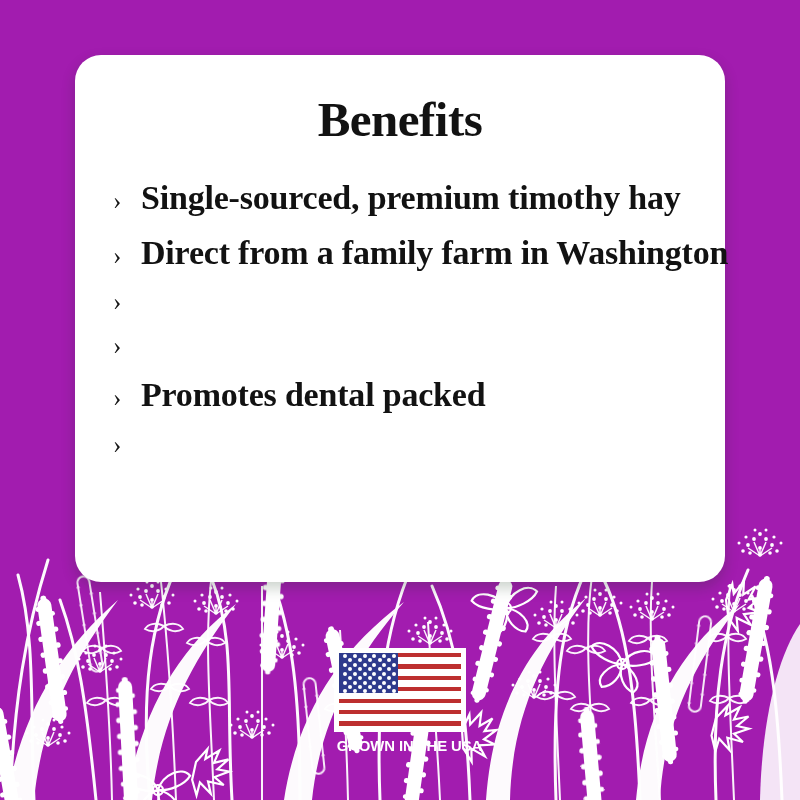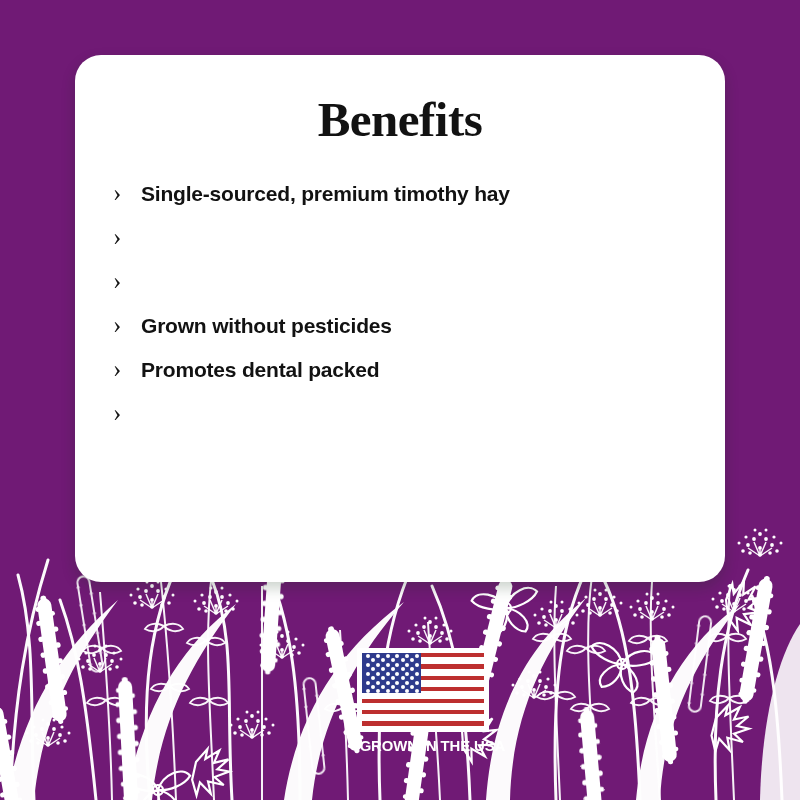--- a/index.html
+++ b/index.html
@@ -5,21 +5,21 @@
   html, body {
     margin: 0;
     padding: 0;
     background: #ffffff;
   }
   .stage {
     position: relative;
     width: 800px;
     height: 800px;
     overflow: hidden;
-    background: #701a75;
+    background: #a21caf;
     font-family: "Liberation Sans", sans-serif;
   }
 
   
   .bg-art {
     position: absolute;
     left: 0; top: 0;
     width: 800px; height: 800px;
     pointer-events: none;
   }
@@ -64,38 +64,37 @@
     font-family: "Liberation Serif", "DejaVu Serif", serif;
     font-size: 25px;
     font-weight: normal;
     color: #141414;
     width: 28px;
     flex: 0 0 28px;
     text-align: left;
     line-height: 1;
   }
   .benefit-text {
-    font-family: Liberation Sans, sans-serif;
+    font-family: Liberation Serif, serif;
     font-weight: bold;
-    font-size: 21px;
+    font-size: 34px;
     color: #121212;
     letter-spacing: -0.2px;
     line-height: 1.05;
     white-space: nowrap;
   }
 
   
   .flag-badge {
     position: absolute;
     left: 334px;
     top: 648px;
     width: 132px;
     z-index: 6;
     text-align: center;
-    margin-left: 23px;
   }
   .flag {
     position: relative;
     width: 132px;
     height: 84px;
     background: #ffffff;
     box-sizing: border-box;
     padding: 5px;
   }
   .flag-inner {
@@ -340,27 +339,27 @@
   <div class="card">
     <h1 class="card-title">Benefits</h1>
 
     <ul class="benefit-list">
       <li class="benefit-item">
         <span class="chev">›</span>
         <span class="benefit-text">Single-sourced, premium timothy hay</span>
       </li>
       <li class="benefit-item">
         <span class="chev">›</span>
-      </li>
-      <li class="benefit-item">
-        <span class="chev">›</span>
-      </li>
-      <li class="benefit-item">
-        <span class="chev">›</span>
-        <span class="benefit-text">Grown without pesticides</span>
+        <span class="benefit-text">Direct from a family farm in Washington</span>
+      </li>
+      <li class="benefit-item">
+        <span class="chev">›</span>
+      </li>
+      <li class="benefit-item">
+        <span class="chev">›</span>
       </li>
       <li class="benefit-item">
         <span class="chev">›</span>
         <span class="benefit-text">Promotes dental packed</span>
       </li>
       <li class="benefit-item">
         <span class="chev">›</span>
       </li>
     </ul>
   </div>

